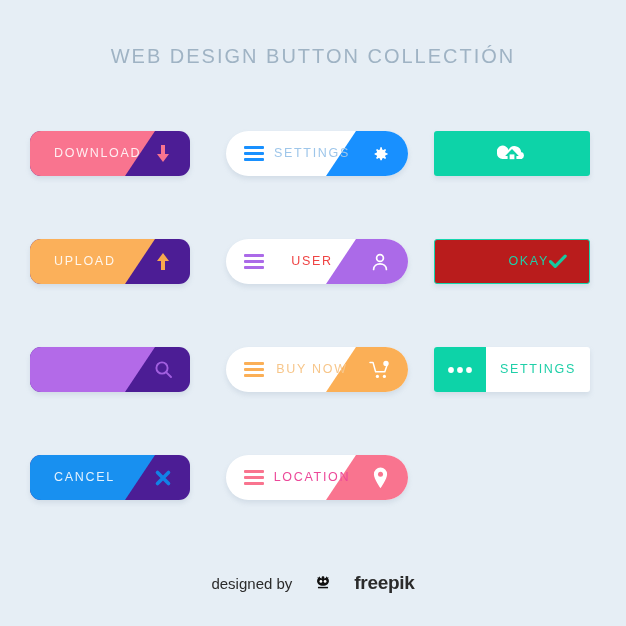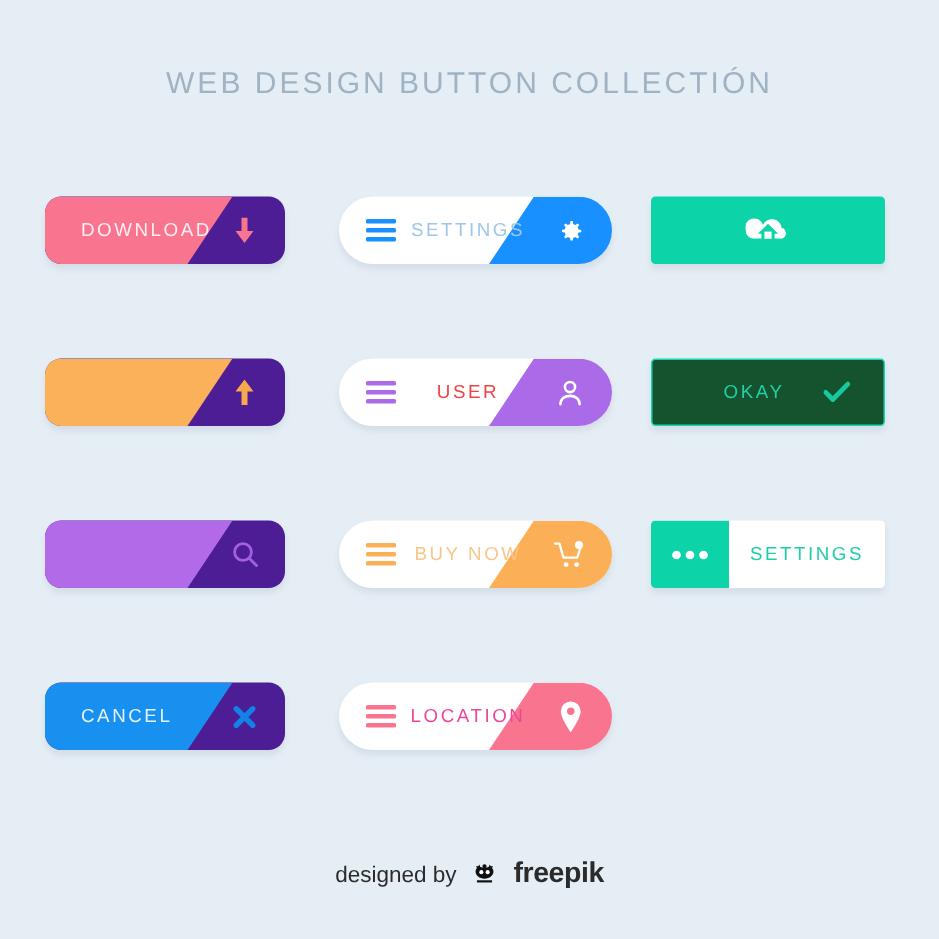--- a/index.html
+++ b/index.html
@@ -143,27 +143,26 @@
     width: 56px;
   }
 
   
   .styleC-solid {
     display: flex;
     align-items: center;
     justify-content: center;
   }
   .styleC-outline {
-    background: #14532d;
+    background: #b91c1c;
     border: 1.6px solid #16d6ae;
     display: flex;
     align-items: center;
     justify-content: flex-end;
     padding-right: 22px;
-    gap: 26px;
   }
   .styleC-outline .label {
     position: static;
     color: #1fcfa8;
   }
   .styleC-split {
     background: #ffffff;
     display: flex;
     align-items: center;
   }
@@ -188,21 +187,21 @@
     position: absolute;
     bottom: 32px;
     left: 0;
     width: 626px;
     text-align: center;
     font-size: 15px;
     color: #2b2b2b;
     display: flex;
     align-items: center;
     justify-content: center;
-    gap: 8px;
+    gap: 20px;
     user-select: none;
   }
   .footer .by { font-weight: 400; }
   .footer .brand { font-weight: bold; font-size: 19px; letter-spacing: -0.3px;}
   .footer .logo { display: inline-block; line-height: 0; }
 
   svg { display: block; }
 </style>
 </head>
 <body style="background: rgb(230, 238, 245);">
@@ -260,20 +259,21 @@
     </div>
   </div>
 
   <div class="row">
 
     <div class="cell col-1">
       <div class="btn styleA rounded">
         <svg class="bodyfill" viewBox="0 0 160 45" preserveAspectRatio="none">
           <path d="M0,0 L125,0 L95,45 L0,45 Z" fill="#fbb05a"></path>
         </svg>
+        <span class="label">UPLOAD</span>
         <span class="iconwrap">
           <svg width="14" height="18" viewBox="0 0 14 18">
             <path d="M7,0 L13,8 L9,8 L9,17 L5,17 L5,8 L1,8 Z" fill="#f8a94d"></path>
           </svg>
         </span>
       </div>
     </div>
 
     <div class="cell col-2">
       <div class="btn styleB pill">

